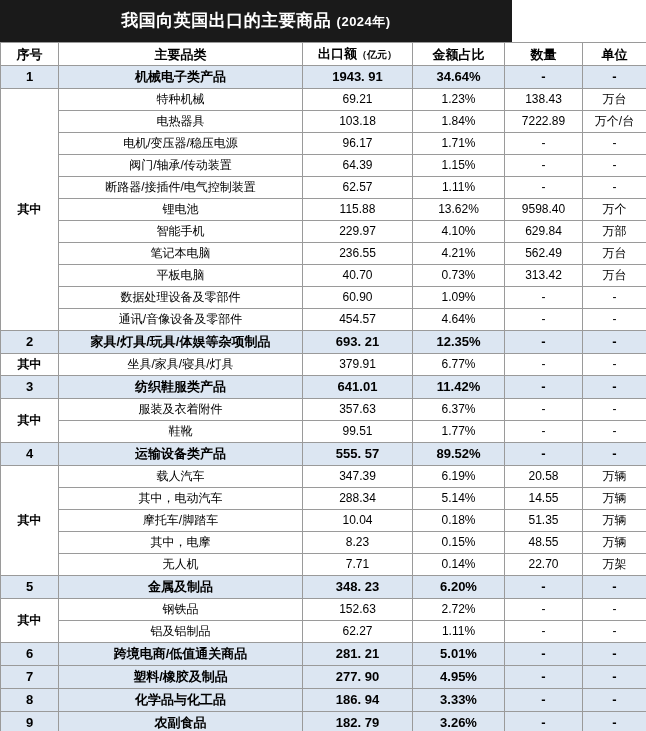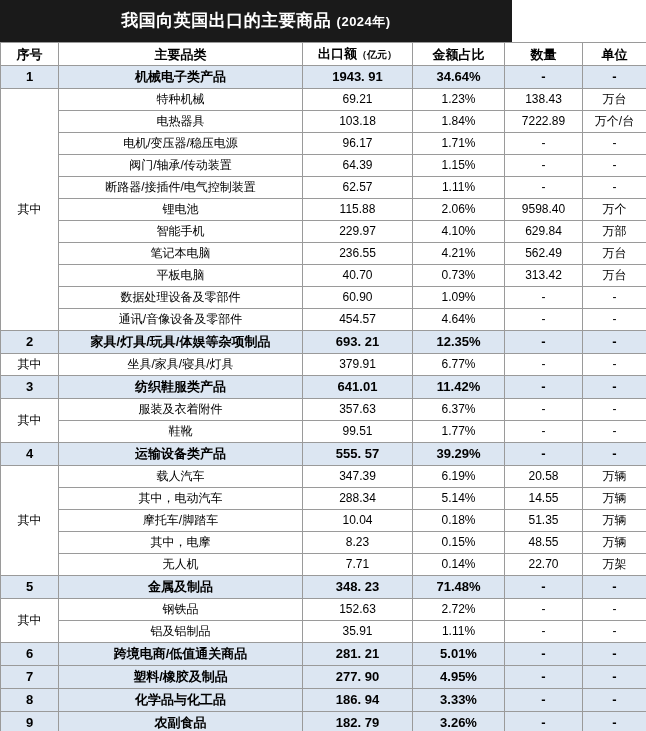--- a/index.html
+++ b/index.html
@@ -82,20 +82,21 @@
   td.name-cat {
     font-weight: bold;
     margin-left: 13px;
   }
   td.name-sub {
     text-align: center;
   }
   td.qizhong {
     font-size: 12px;
     background: #ffffff;
+    font-weight: bold;
   }
 </style>
 </head>
 <body>
 
 <div class="page">
 
   <div class="title-bar">
     <span>我国向英国出口的主要商品</span>
     <span class="year">(2024年)</span>
@@ -161,21 +162,21 @@
         <tr class="sub">
           <td class="name-sub">断路器/接插件/电气控制装置</td>
           <td>62.57</td>
           <td>1.11%</td>
           <td>-</td>
           <td>-</td>
         </tr>
         <tr class="sub">
           <td class="name-sub">锂电池</td>
           <td>115.88</td>
-          <td>2.06%</td>
+          <td>13.62%</td>
           <td>9598.40</td>
           <td>万个</td>
         </tr>
         <tr class="sub">
           <td class="name-sub">智能手机</td>
           <td>229.97</td>
           <td>4.10%</td>
           <td>629.84</td>
           <td>万部</td>
         </tr>
@@ -243,21 +244,21 @@
           <td class="name-sub">鞋靴</td>
           <td>99.51</td>
           <td>1.77%</td>
           <td>-</td>
           <td>-</td>
         </tr>
         <tr class="cat">
           <td>4</td>
           <td class="name-cat">运输设备类产品</td>
           <td>555. 57</td>
-          <td>39.29%</td>
+          <td>89.52%</td>
           <td>-</td>
           <td>-</td>
         </tr>
         <tr class="sub">
           <td class="qizhong" rowspan="5">其中</td>
           <td class="name-sub">载人汽车</td>
           <td>347.39</td>
           <td>6.19%</td>
           <td>20.58</td>
           <td>万辆</td>
@@ -287,35 +288,35 @@
           <td class="name-sub">无人机</td>
           <td>7.71</td>
           <td>0.14%</td>
           <td>22.70</td>
           <td>万架</td>
         </tr>
         <tr class="cat">
           <td>5</td>
           <td class="name-cat">金属及制品</td>
           <td>348. 23</td>
-          <td>71.48%</td>
+          <td>6.20%</td>
           <td>-</td>
           <td>-</td>
         </tr>
         <tr class="sub">
           <td class="qizhong" rowspan="2">其中</td>
           <td class="name-sub">钢铁品</td>
           <td>152.63</td>
           <td>2.72%</td>
           <td>-</td>
           <td>-</td>
         </tr>
         <tr class="sub">
           <td class="name-sub">铝及铝制品</td>
-          <td>35.91</td>
+          <td>62.27</td>
           <td>1.11%</td>
           <td>-</td>
           <td>-</td>
         </tr>
         <tr class="cat">
           <td>6</td>
           <td class="name-cat">跨境电商/低值通关商品</td>
           <td>281. 21</td>
           <td>5.01%</td>
           <td>-</td>

